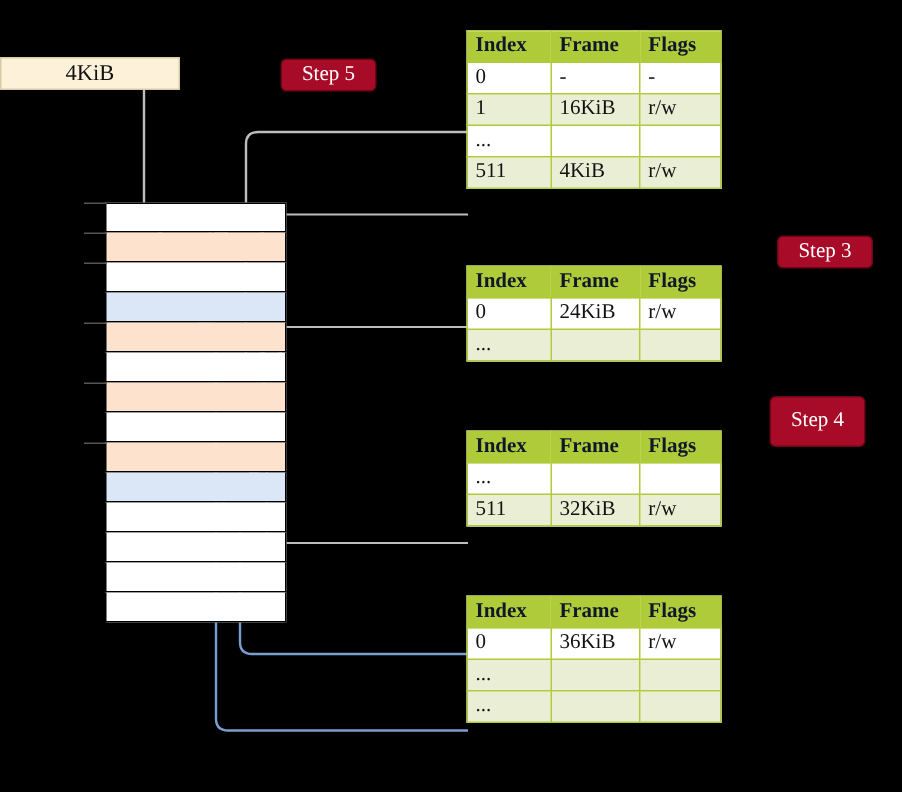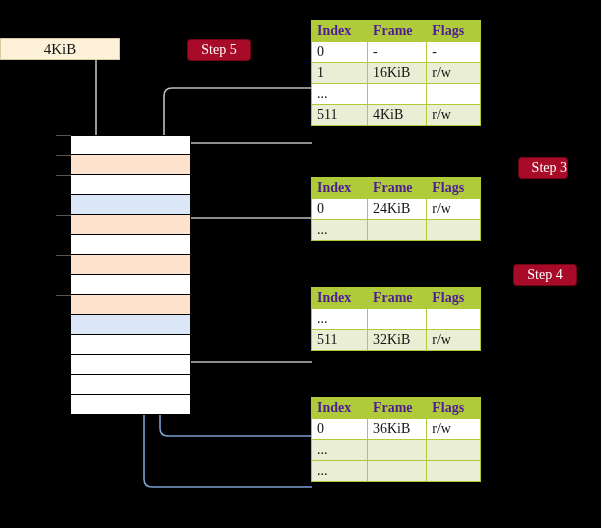--- a/index.html
+++ b/index.html
@@ -58,21 +58,21 @@
     position:absolute;
     border-collapse:collapse;
     background:#ffffff;
     box-sizing:border-box;
     font-size:14px;
     color:#111;
   }
   .ptable table{border-collapse:collapse;width:100%;}
   .ptable th{
     background:#b0cb3a;
-    color:#4c1d95;
+    color:#0f172a;
     font-weight:bold;
     text-align:left;
     padding:2px 5px;
     border:1px solid #b0cb3a;
     font-size:14px;
   }
   .ptable td{
     border:1px solid #b0cb3a;
     padding:2px 5px;
     height:20px;
@@ -128,24 +128,24 @@
     <path d="M 312 487 L 152 487 Q 144 487 144 479 L 144 216" stroke="#7a9fcf" stroke-width="1.6" fill="none" marker-end="url(#ablue)"></path>
   </svg>
 
   <div class="srcbox" style="left:0px;top:38px;width:120px;height:22px;">
     <span>4KiB</span>
   </div>
 
   <div class="pill" style="left:188px;top:40px;width:62px;height:20px;">
     <span>Step 5</span>
   </div>
-  <div class="pill" style="left:519px;top:158px;width:48px;height:20px;justify-content:flex-end;">
+  <div class="pill" style="left:519px;top:158px;width:62px;height:20px;">
     <span>Step 3</span>
   </div>
-  <div class="pill" style="left:514px;top:265px;width:62px;height:20px;">
+  <div class="pill" style="left:514px;top:265px;width:62px;height:32px;">
     <span>Step 4</span>
   </div>
 
   <div class="memcol" id="memcol" style="left:70px;top:135px;width:121px;height:280px;">
       <div class="memrow first" style="height: 20px;"></div>
       <div class="memrow orange" style="height: 20px;"></div>
       <div class="memrow" style="height: 20px;"></div>
       <div class="memrow blue" style="height: 20px;"></div>
       <div class="memrow orange" style="height: 20px;"></div>
       <div class="memrow" style="height: 20px;"></div>

